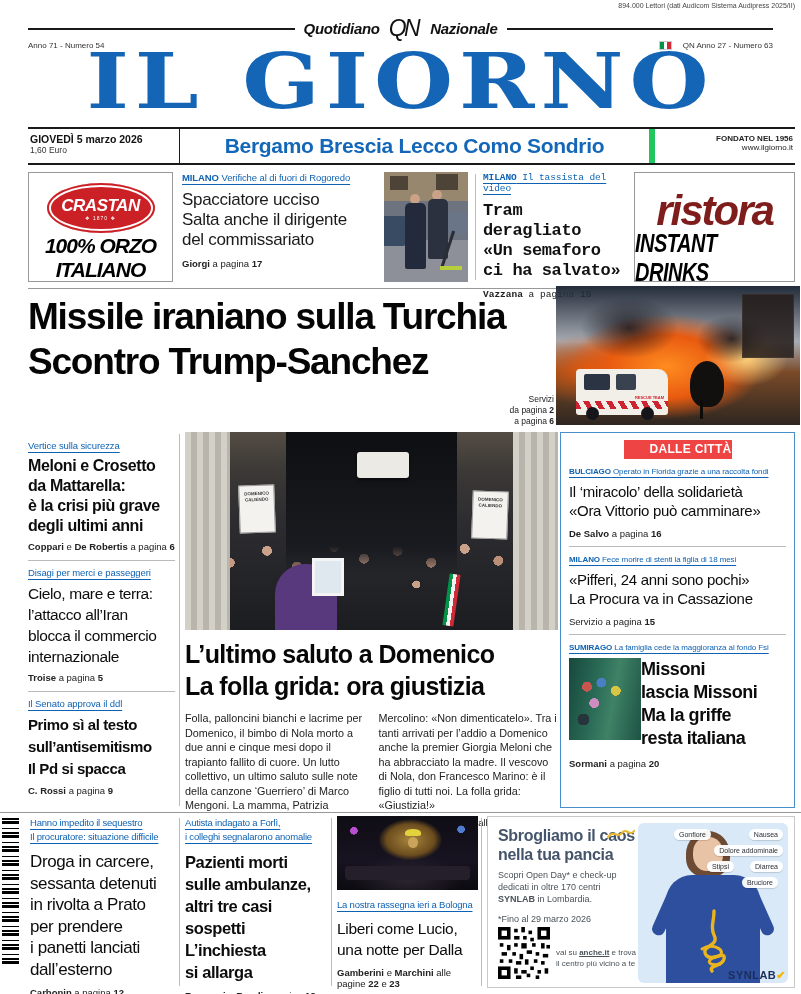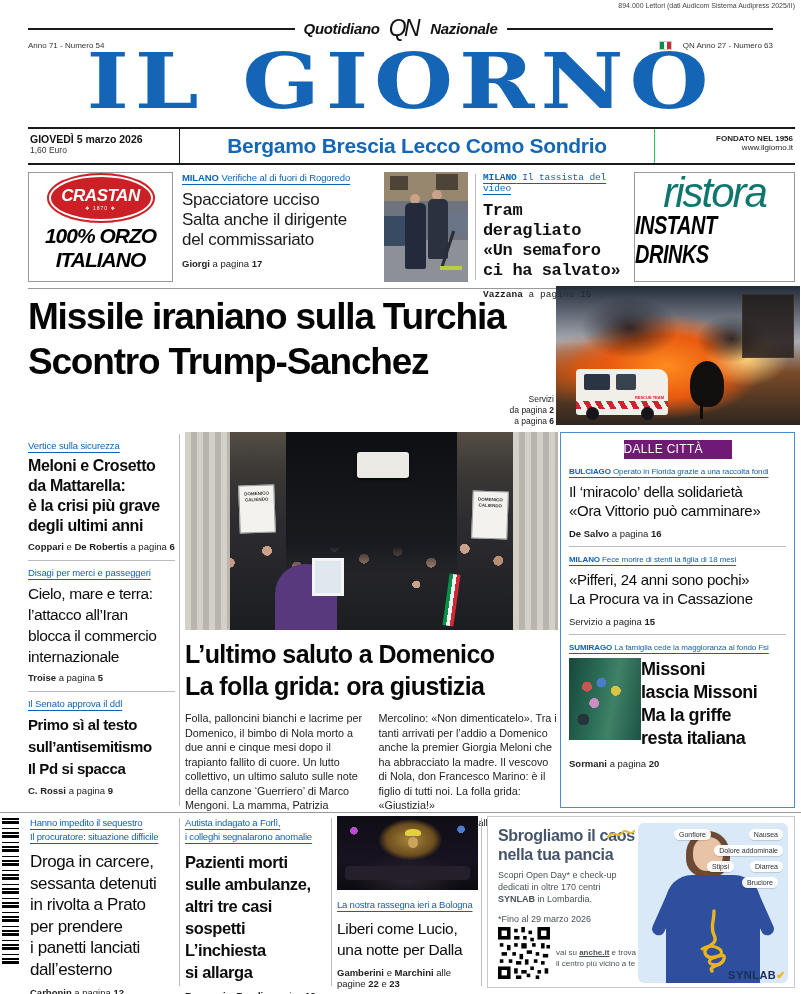--- a/index.html
+++ b/index.html
@@ -32,27 +32,27 @@
   
   .datebar {
     top:127px; left:28px; width:767px; height:38px;
     border-top:2px solid #1a1a1a; border-bottom:2px solid #1a1a1a;
     display:grid; grid-template-columns:152px 1fr 140px;
   }
   .datebar .c1 { padding:4px 0 0 2px; border-right:1px solid #1a1a1a; }
   .datebar .c1 .d { font-size:10.5px; font-weight:bold; }
   .datebar .c1 .p { font-size:8.5px; color:#333; }
   .datebar .c2 { display:flex; align-items:center; justify-content:center;
-    font-size:21px; font-weight:bold; color:#1467b8; letter-spacing:-0.3px; border-right:1px solid #22c55e; }
+    font-size:21px; font-weight:bold; color:#1467b8; letter-spacing:-0.3px; border-right:6px solid #22c55e; }
   .datebar .c3 { padding:5px 2px 0 0; text-align:right; font-size:8px; color:#222; }
   .datebar .c3 .f { font-weight:bold; }
 
   
   .topstrip { top:172px; left:28px; width:767px; height:112px; }
-  .adbox { border:1px solid #999; background:#fff; display:flex; flex-direction:column; align-items:center; justify-content:flex-start; }
+  .adbox { border:1px solid #999; background:#fff; display:flex; flex-direction:column; align-items:center; justify-content:flex-end; }
   .crastan-box { left:0; top:0; width:145px; height:110px; }
   .crastan-oval { width:108px; height:50px; background:#cb2026; border-radius:50%;
     box-shadow:inset 0 0 0 2px #cb2026, inset 0 0 0 4px #fff;
     display:flex; flex-direction:column; align-items:center; justify-content:center; }
   .crastan-oval .b { color:#fff; font-weight:bold; font-style:italic; font-size:17px; letter-spacing:-0.5px; }
   .crastan-oval .y { color:#fff; font-size:5px; letter-spacing:1px; margin-top:-1px; }
   .crastan-line { font-size:21px; font-weight:bold; font-style:italic; letter-spacing:-1px; line-height:22px; color:#000; margin-top:2px; }
   .kicker { font-size:9.5px; color:#0e62b4; letter-spacing:-0.1px;
     text-decoration:underline; text-underline-offset:3px; text-decoration-thickness:1px; }
   .byline { font-size:9.5px; color:#222; }
@@ -64,21 +64,21 @@
   .p1-window { position:absolute; background:#4d4336; }
   .p1-fig { position:absolute; border-radius:5px 5px 2px 2px; }
   .p1-head { position:absolute; border-radius:50%; background:#caa287; }
   .p1-car { position:absolute; background:#394b63; border-radius:5px; }
   .p1-scooter { position:absolute; width:3px; background:#2a2d33; transform:rotate(18deg); }
   .p1-deck { position:absolute; background:#b6cf3a; }
   .news2 { left:455px; top:0; width:146px;font-family:Liberation Mono, monospace; }
   .news2 .hl { font-size:17px; font-weight:bold; line-height:20px; letter-spacing:-0.4px; margin-top:7px; }
   .vd { background:#bbb; width:1px; }
   .ristora-box { left:606px; top:0; width:161px; height:110px; }
-  .ristora-brand { color:#0f766e; font-weight:normal; font-style:italic; font-size:42px; line-height:40px; letter-spacing:-2px; }
+  .ristora-brand { color:#7f1d1d; font-weight:bold; font-style:italic; font-size:42px; line-height:40px; letter-spacing:-2px; }
   .ristora-sub { color:#000; font-weight:bold; font-style:italic; font-size:20px; letter-spacing:-0.5px; transform:scaleY(1.25); margin-top:4px; }
 
   .rule1 { top:288px; left:28px; width:767px; height:1px; background:#999; }
 
   
   .mainstory { top:294px; left:28px; width:526px; }
   .main-h { font-size:37px; font-weight:bold; letter-spacing:-1.2px; line-height:45px; color:#050505; white-space:nowrap; }
   .main-deckrow { display:flex; margin-top:10px; gap:6px; }
   .main-deck { flex:1; font-size:10.5px; line-height:14px; letter-spacing:-0.2px; color:#1c1c1c; }
   .servizi { width:56px; text-align:right; font-size:8.5px; line-height:11px; color:#222; }
@@ -143,22 +143,22 @@
   .fu-priest { position:absolute; left:24%; bottom:0; width:62px; height:66px; background:#58397e; border-radius:30px 30px 0 0; }
   .fu-frame { position:absolute; left:34%; bottom:17%; width:32px; height:38px; background:#dfe8ee; border:3px solid #f4f4f4; }
   .fu-sash { position:absolute; right:27%; bottom:2%; width:11px; height:52px; transform:rotate(8deg);
     background:linear-gradient(90deg,#009246 0 33%,#f2f2f2 33% 66%,#ce2b37 66% 100%); }
   .cs-h { font-size:25px; font-weight:bold; letter-spacing:-0.6px; line-height:31px; color:#070707; margin-top:9px; white-space:nowrap; }
   .cs-body { margin-top:9px; column-count:2; column-gap:14px; font-size:10.8px; line-height:14.5px; color:#222; }
   .cs-byline { text-align:right; margin-top:4px; }
 
   
   .citiesbox { left:532px; top:2px; width:235px; height:376px; border:1px solid #4a8ecb; padding:7px 8px 0; }
-  .badge { display:block; margin:0 auto; width:108px; text-align:left; background:#701a75; color:#fff;
-    font-weight:normal; font-size:12px; letter-spacing:0.3px; padding:2px 0 3px; }
+  .badge { display:block; margin:0 auto; width:108px; text-align:right; background:#ef4444; color:#fff;
+    font-weight:bold; font-size:12px; letter-spacing:0.3px; padding:2px 0 3px; }
   .cb-item { padding:8px 0 7px; }
   .cb-item + .cb-item { border-top:1px solid #bbb; }
   .cb-k { font-size:8px; letter-spacing:-0.1px; }
   .cb-h { font-size:15px; line-height:19px; letter-spacing:-0.3px; color:#0c0c0c; margin-top:6px; }
   .cb-h3 { font-size:18px; font-weight:bold; line-height:23px; letter-spacing:-0.4px; color:#0c0c0c; }
   .cb-item .byline { margin-top:8px; }
   .cb-row { display:flex; gap:0; margin-top:6px; }
   .missoni { width:72px; height:82px; flex:none; overflow:hidden;
     background:
       radial-gradient(circle 5px at 25% 35%, #c7564f 97%, transparent),

